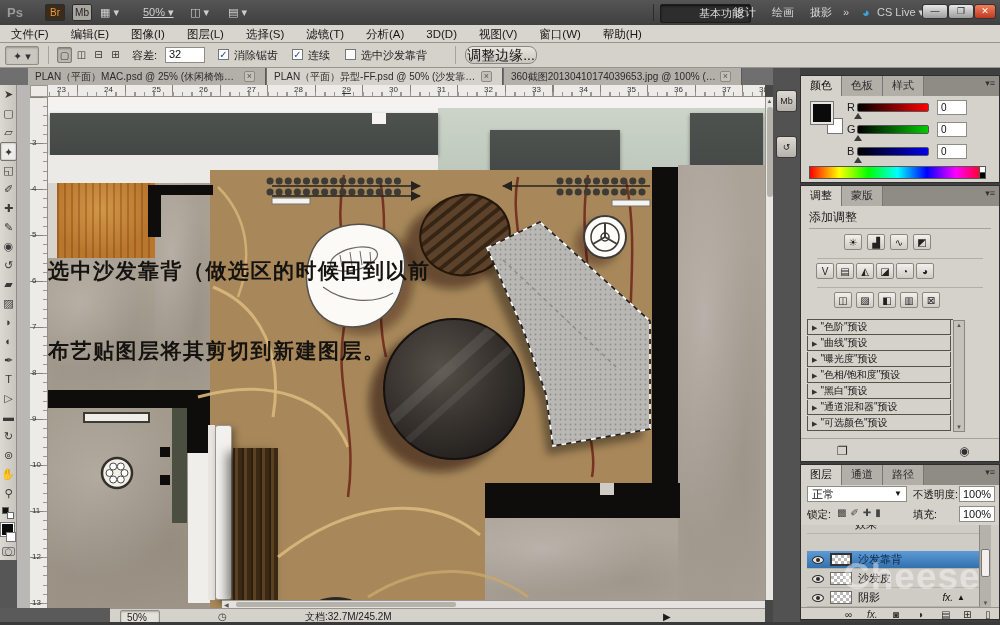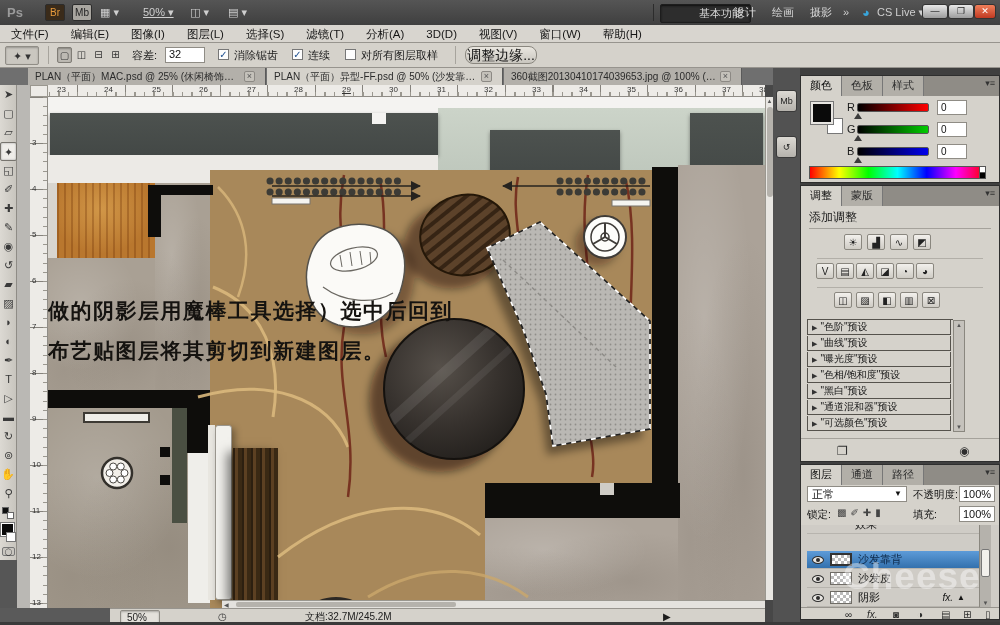--- a/index.html
+++ b/index.html
@@ -180,21 +180,21 @@
     <div class="abs mode-ico" style="left:74px;top:4px;">◫</div>
     <div class="abs mode-ico" style="left:91px;top:4px;">⊟</div>
     <div class="abs mode-ico" style="left:108px;top:4px;">⊞</div>
     <div class="t opt-label" style="left:132px;">容差:</div>
     <div class="abs opt-input" style="left:165px;top:4px;width:40px;">32</div>
     <div class="abs cbx" style="left:218px;top:6px;">✓</div>
     <div class="t opt-label" style="left:234px;">消除锯齿</div>
     <div class="abs cbx" style="left:292px;top:6px;">✓</div>
     <div class="t opt-label" style="left:308px;">连续</div>
     <div class="abs cbx" style="left:345px;top:6px;"></div>
-    <div class="t opt-label" style="left:361px;">对所有图层取样</div>
+    <div class="t opt-label" style="left:361px;">选中沙发靠背</div>
     <div class="opt-sep" style="left:455px;"></div>
     <div class="abs btn" style="left:465px;top:3px;width:72px;height:18px;line-height:17px;">调整边缘...</div>
   </div>
 
   <div id="tabbar" class="abs">
     <div class="doc-tab" style="left:28px;width:238px;background:#b3b0aa;">
       <span class="tab-label" style="max-width:205px;">PLAN（平面）MAC.psd @ 25% (休闲椅饰面, …</span>
       <span class="tab-x">×</span>
     </div>
     <div class="doc-tab" style="left:267px;width:236px;background:#d5d2cb;">
@@ -413,21 +413,21 @@
         <circle cx="69" cy="376" r="15" fill="#f2efe9" stroke="#33302b" stroke-width="2.5"></circle>
         <circle cx="76.5" cy="376" r="3.5" fill="#fff" stroke="#4b4843"></circle>
           <circle cx="72.8" cy="382.5" r="3.5" fill="#fff" stroke="#4b4843"></circle>
         <circle cx="65.2" cy="382.5" r="3.5" fill="#fff" stroke="#4b4843"></circle>
           <circle cx="61.5" cy="376" r="3.5" fill="#fff" stroke="#4b4843"></circle>
         <circle cx="65.2" cy="369.5" r="3.5" fill="#fff" stroke="#4b4843"></circle>
           <circle cx="72.8" cy="369.5" r="3.5" fill="#fff" stroke="#4b4843"></circle>
       </g>
     </svg>
 
-    <div class="anno" style="top:200px;">做的阴影层用魔棒工具选择）选中后回到</div>
+    <div class="anno" style="top:160px;">选中沙发靠背（做选区的时候回到以前</div>
     <div class="anno" style="top:240px;">布艺贴图层将其剪切到新建图层。</div>
   </div>
 
   <div id="vscroll" class="abs">
     <div class="scr-arrow">▲</div>
     <div class="abs" style="left:1px;top:10px;width:6px;height:90px;background:#b5b2ac;border-radius:3px;"></div>
   </div>
   <div id="hscroll" class="abs">
     <div class="scr-arrow" style="position:absolute;left:2px;">◀</div>
     <div class="abs" style="left:14px;top:1px;width:220px;height:5px;background:#b5b2ac;border-radius:2px;"></div>

